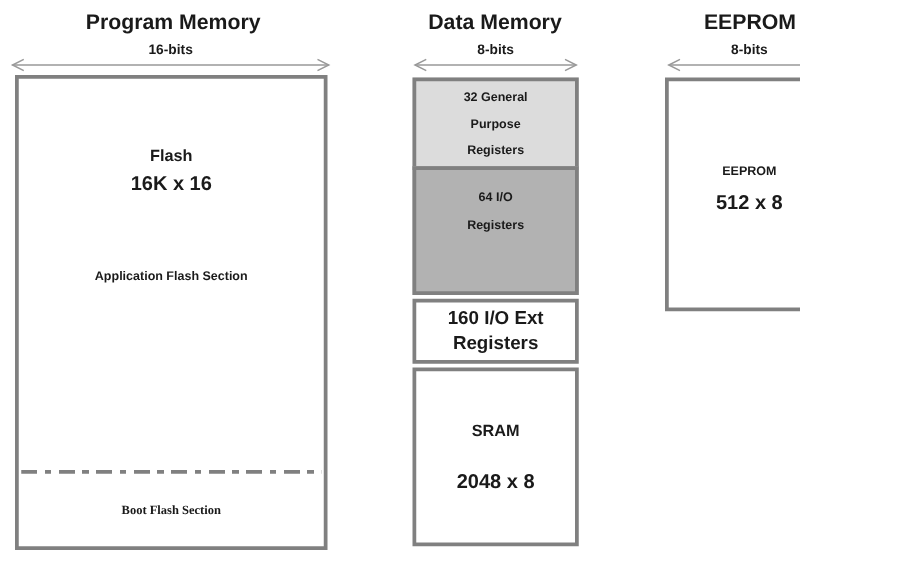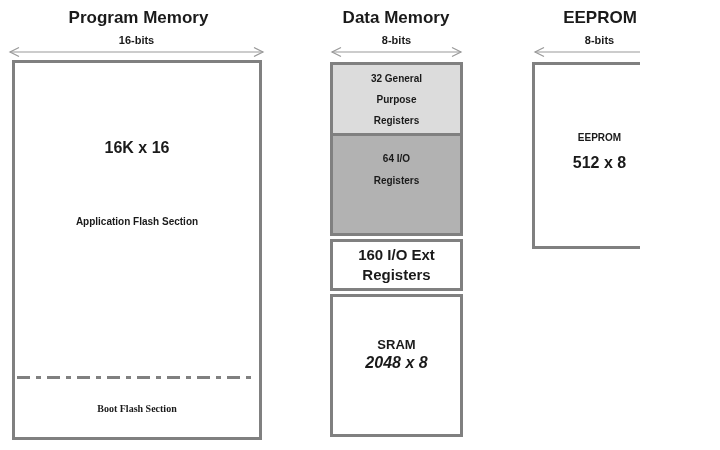--- a/index.html
+++ b/index.html
@@ -40,20 +40,21 @@
   <div class="bus" style="left:8px; top:34px; width:257px;">
     <div class="bus-label">16-bits</div>
     <svg class="bus-arrow" width="257" height="12">
       <line x1="2" y1="6" x2="255" y2="6" stroke="#999999" stroke-width="1.2"></line>
       <polyline points="11,1.5 2,6 11,10.5" fill="none" stroke="#999999" stroke-width="1.2"></polyline>
       <polyline points="246,1.5 255,6 246,10.5" fill="none" stroke="#999999" stroke-width="1.2"></polyline>
     </svg>
   </div>
 
   <div class="membox" style="left:12px; top:60px; width:250px; height:380px;">
+    <div class="abs-label fs13" style="top:54px;">Flash</div>
     <div class="abs-label fs16" style="top:75px;">16K x 16</div>
     <div class="abs-label fs14" style="top:150px;">Application Flash Section</div>
     <div class="dashline" style="top:313px;"></div>
     <div class="abs-label fs14" style="top:337px;font-family:Liberation Serif, serif;">Boot Flash Section</div>
   </div>
 
   <div class="col-title" style="left:313px; top:8px; width:166px;text-align:center;">Data Memory</div>
 
   <div class="bus" style="left:330px; top:34px; width:133px;">
     <div class="bus-label">8-bits</div>
@@ -75,21 +76,21 @@
 Registers</div>
   </div>
 
   <div class="membox stack-center" style="left:330px; top:239px; width:133px; height:52px;">
     <div class="fs15 pre">160 I/O Ext
 Registers</div>
   </div>
 
   <div class="membox stack-top" style="left:330px; top:294px; width:133px; height:143px; padding-top:40px;">
     <div class="fs13">SRAM</div>
-    <div class="fs16" style="margin-top:0;font-style:italic;">2048 x 8</div>
+    <div class="fs16" style="margin-top:23px;">2048 x 8</div>
   </div>
 
   <div class="col-title" style="left:533px; top:8px; width:134px;">EEPROM</div>
 
   <div class="bus" style="left:533px; top:34px; width:133px;">
     <div class="bus-label">8-bits</div>
     <svg class="bus-arrow" width="133" height="12">
       <line x1="2" y1="6" x2="131" y2="6" stroke="#999999" stroke-width="1.2"></line>
       <polyline points="11,1.5 2,6 11,10.5" fill="none" stroke="#999999" stroke-width="1.2"></polyline>
       <polyline points="122,1.5 131,6 122,10.5" fill="none" stroke="#999999" stroke-width="1.2"></polyline>

